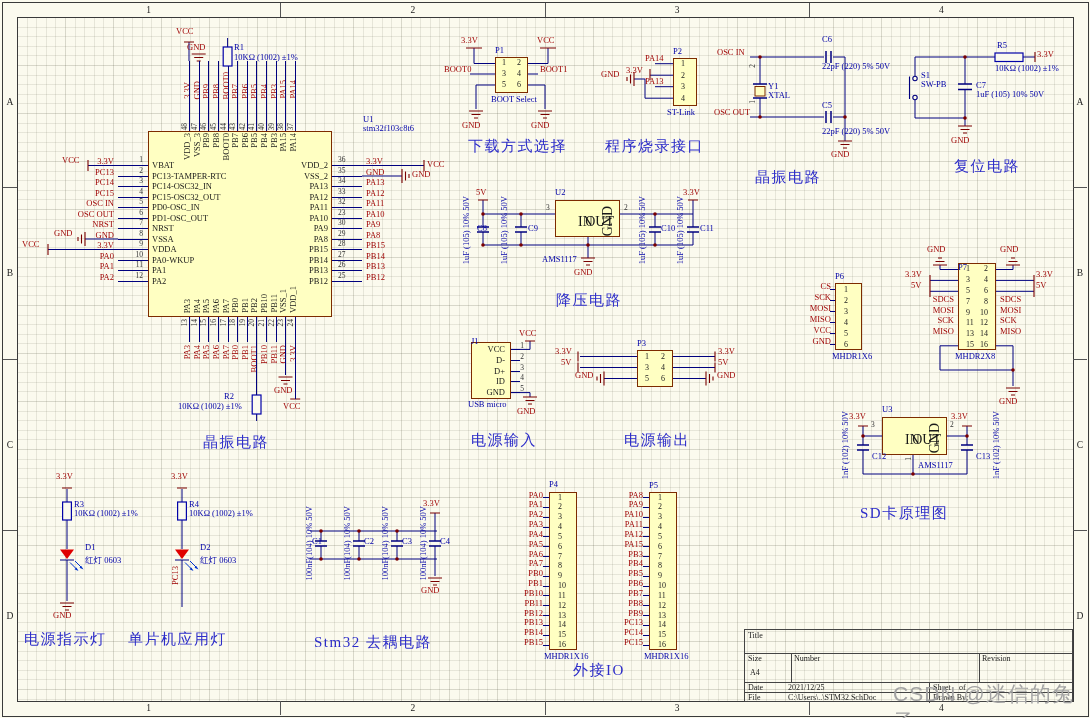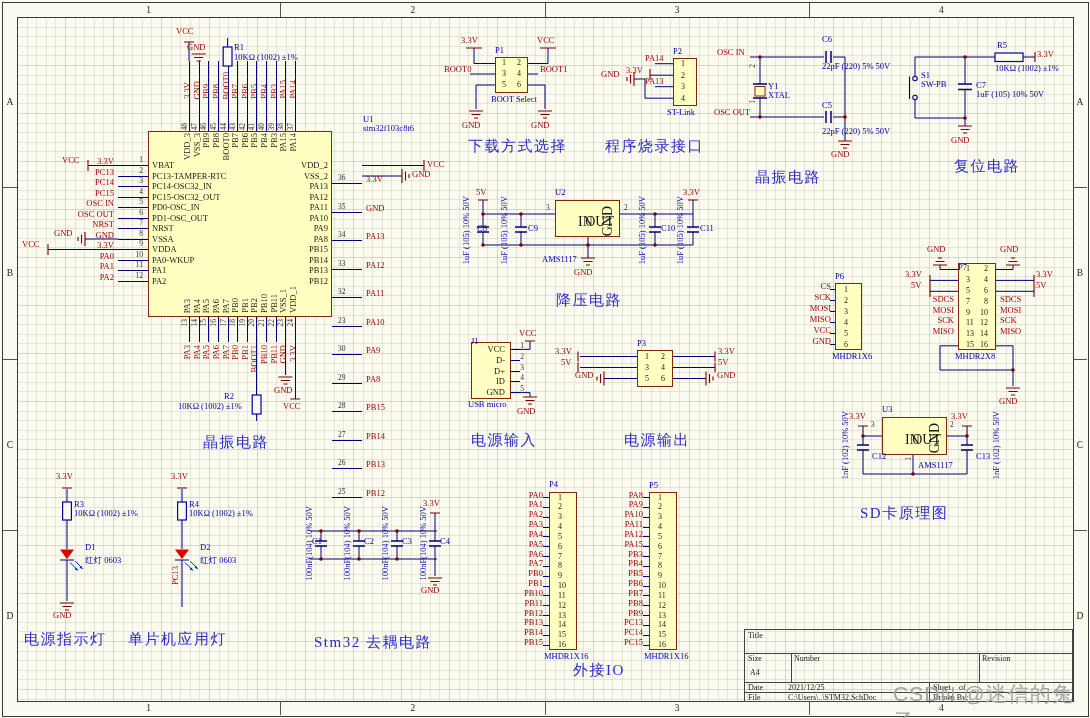--- a/index.html
+++ b/index.html
@@ -32,21 +32,21 @@
   .zs.v .zc{flex:1;display:flex;align-items:center;justify-content:center;}
   .zs.v .zc + .zc{border-top:1px solid #555;}
   
   .rows{position:absolute;display:flex;flex-direction:column;}
   .row{position:relative;}
   
   .mcu-left .row{height:10.5px;width:90px;}
   .mcu-left .row::after{content:"";position:absolute;right:0;top:5px;width:30px;border-top:1px solid #00007f;}
   .mcu-left .net{position:absolute;right:34px;top:-3px;}
   .mcu-left .pnum{position:absolute;right:5px;top:-4px;}
-  .mcu-right .row{height:10.5px;width:111px;margin-top:18px;}
+  .mcu-right .row{height:10.5px;width:111px;}
   .mcu-right .row::after{content:"";position:absolute;left:0;top:5px;width:30px;border-top:1px solid #00007f;}
   .mcu-right .net{position:absolute;left:34px;top:-3px;}
   .mcu-right .pnum{position:absolute;left:6px;top:-4px;}
   .mcu-namesl .row{height:10.5px;line-height:10.5px;}
   .mcu-namesr .row{height:10.5px;line-height:10.5px;text-align:right;}
   
   .mcu-top{position:absolute;left:183px;top:55px;display:flex;height:76px;}
   .mcu-top .col{position:relative;width:9.65px;height:76px;}
   .mcu-top .col::after{content:"";position:absolute;left:6px;top:6px;bottom:0;border-left:1px solid #00007f;}
   .mcu-top .col:nth-child(5)::after{top:11px;}

